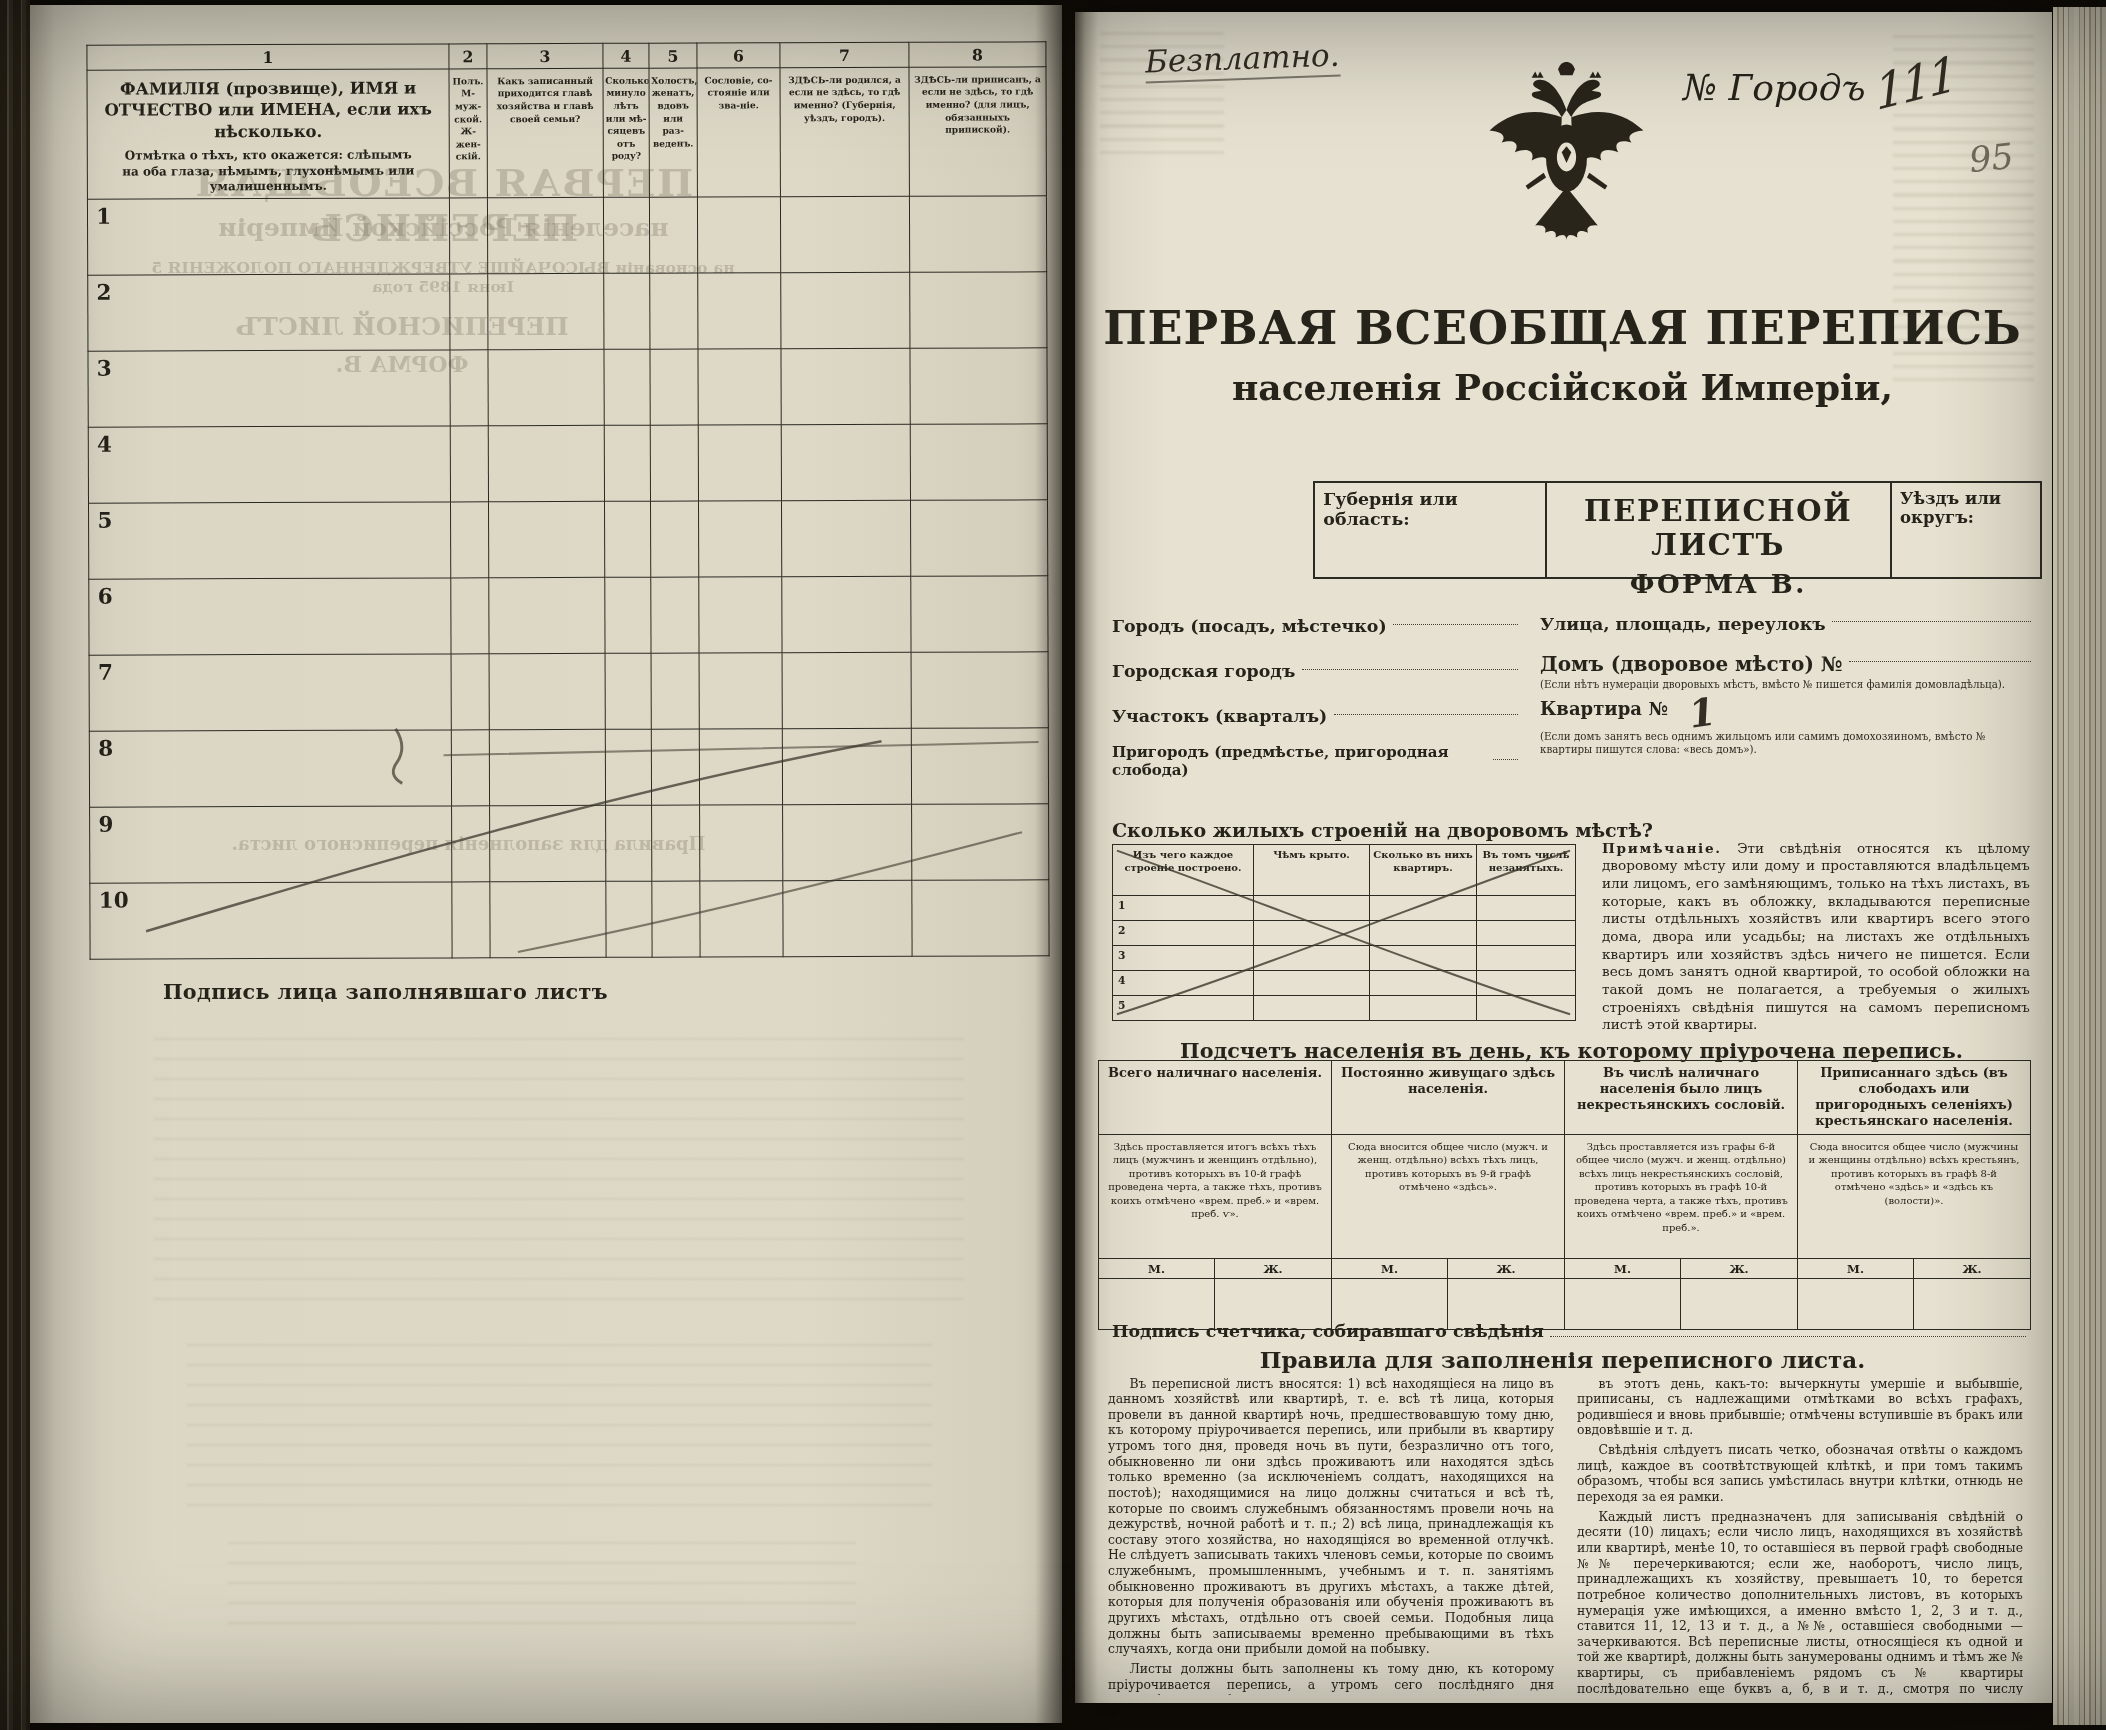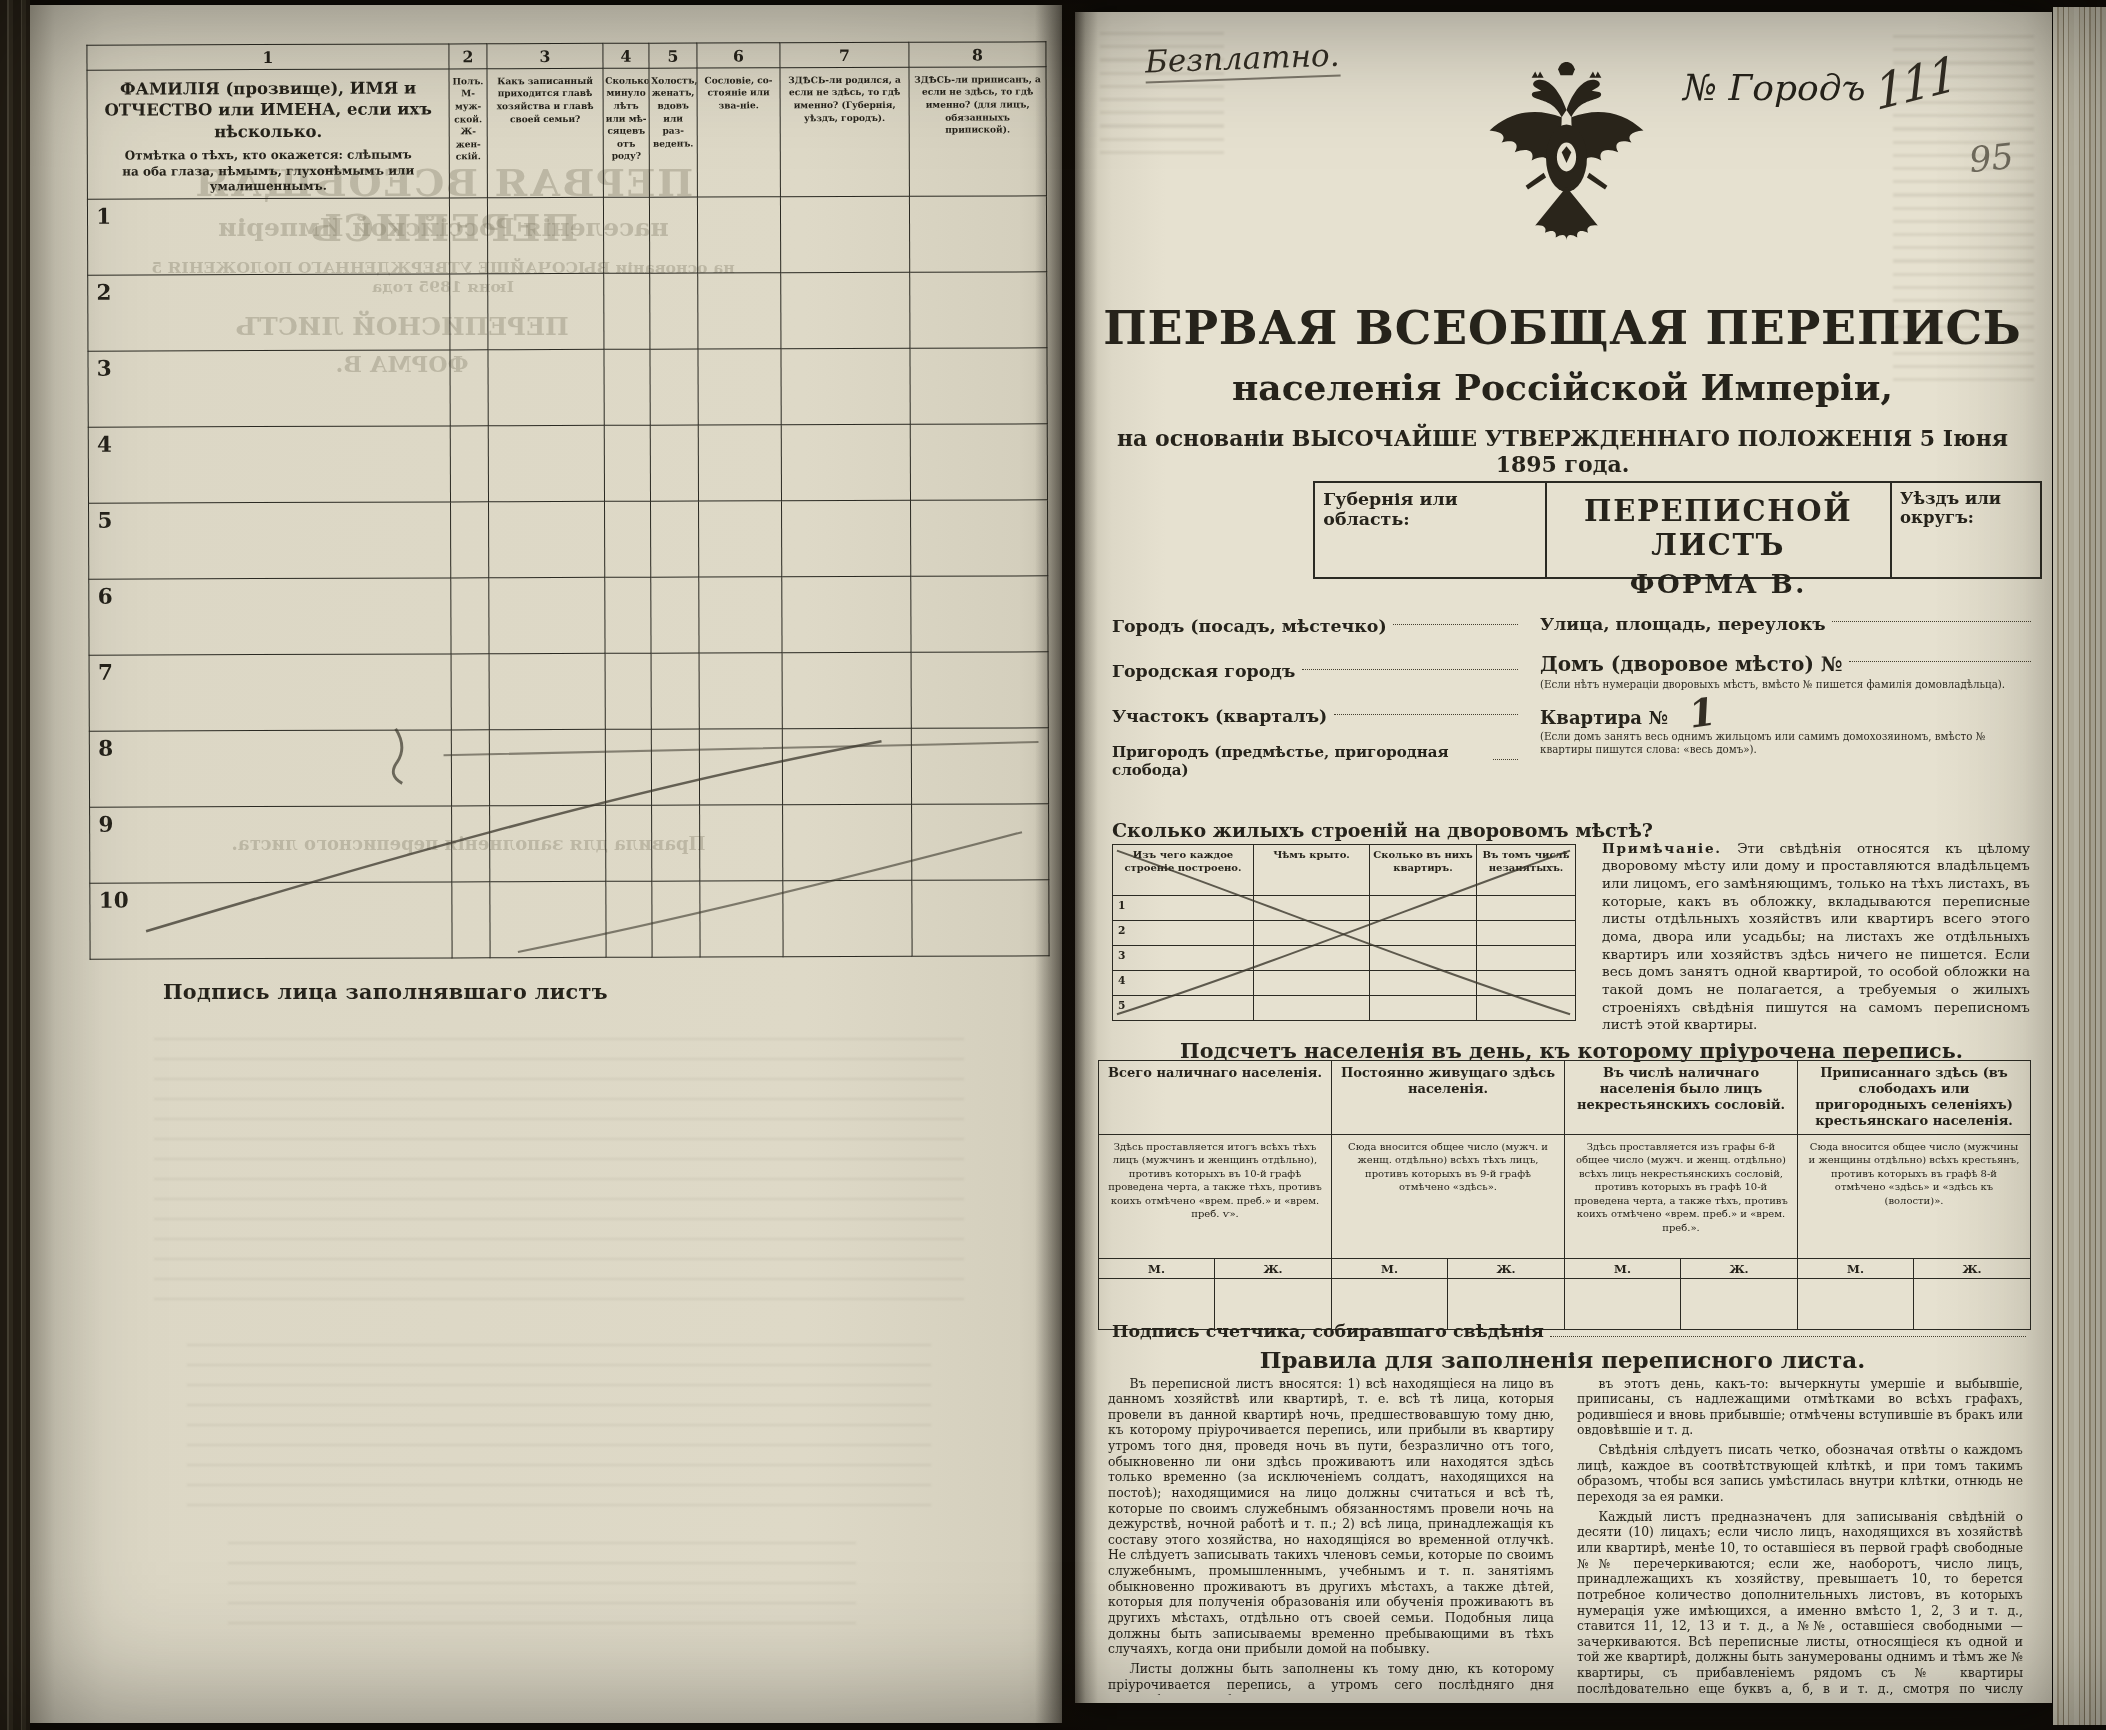--- a/index.html
+++ b/index.html
@@ -61,21 +61,21 @@
   .hb-c2{font-size:26px;letter-spacing:2.5px;margin-top:6.6px}
   .hb-right{width:149px;font-weight:bold;font-size:16.5px}
   .frow{display:flex;align-items:center;font-weight:bold}
   .leader{flex:1;border-bottom:1.7px dotted #45402f;margin:0 3.3px 4.1px 6.6px;min-width:25px;height:1.7px}
   .fields-left{left:37px;top:602px;width:409px}
   .fields-left .frow{font-size:17.4px;margin-bottom:20px;height:25px}
   .fields-right{left:465px;top:602px;width:494px}
   .fr-street{font-size:17.4px}
   .fr-house{font-size:20px;margin-top:18px}
   .fnote{font-size:10.3px;font-weight:normal;line-height:1.25;margin-top:2.5px;color:#2e2b22}
-  .fr-apt{font-size:18px;margin-top:6.6px;display:flex;align-items:flex-end}
+  .fr-apt{font-size:18px;margin-top:6.6px;display:flex;}
   .apt-hw{font-size:38px;transform:rotate(-8deg);margin-left:21.5px;line-height:.8}
   .fr-prec{font-size:16.5px;margin-top:11.6px;display:flex;align-items:flex-end}
   .bq{left:37px;top:807px;font-size:19px;font-weight:bold}
   .btable-wrap{left:37px;top:832px;width:463px}
   .btable{width:463px;border-collapse:collapse;table-layout:fixed}
   .btable td{border:1.7px solid #2b2a23;overflow:hidden;vertical-align:top}
   .bh{font-size:10px;font-weight:bold;text-align:center;height:51px;padding:3.3px 2.5px;line-height:1.3}
   .brw td{height:25px}
   .bn{font-size:10.7px;font-weight:bold;padding:3.3px 0 0 5px;display:inline-block}
   .bcross{position:absolute;left:0;top:0;width:463px;height:177px}
@@ -292,21 +292,20 @@
           <path d="M51 92 l-15 11 2 3 15 -10 z"></path>
           <path d="M89 92 l15 11 -2 3 -15 -10 z"></path>
         </g>
         <ellipse cx="70" cy="79" rx="9" ry="13" fill="#e6e1d0" stroke="#2a251b" stroke-width="2"></ellipse>
         <path d="M66 75 l4 -5 4 5 -4 9 z" fill="#2a251b"></path>
       </svg>
     </div>
 
     <div class="rp-abs rtitle">ПЕРВАЯ ВСЕОБЩАЯ ПЕРЕПИСЬ</div>
     <div class="rp-abs rsub">населенія Россійской Имперіи,</div>
-    <div class="rp-abs rlegal">на основаніи ВЫСОЧАЙШЕ УТВЕРЖДЕННАГО ПОЛОЖЕНІЯ 5 Іюня 1895 года.</div>
 
     <div class="rp-abs hdrbox">
       <div class="hb-cell hb-left">
         <span>Губернія или область:</span>
       </div>
       <div class="hb-cell hb-center">
         <div class="hb-c1">ПЕРЕПИСНОЙ ЛИСТЪ</div>
         <div class="hb-c2">ФОРМА В.</div>
       </div>
       <div class="hb-cell hb-right">

